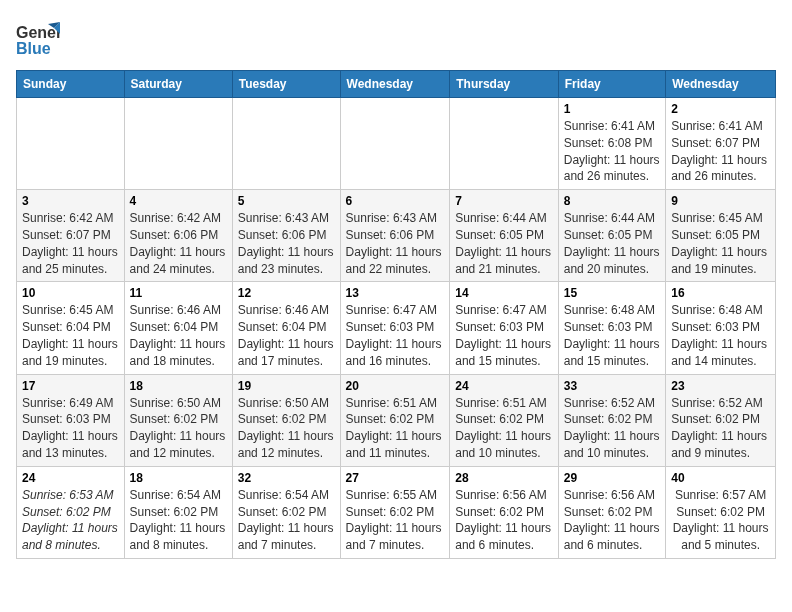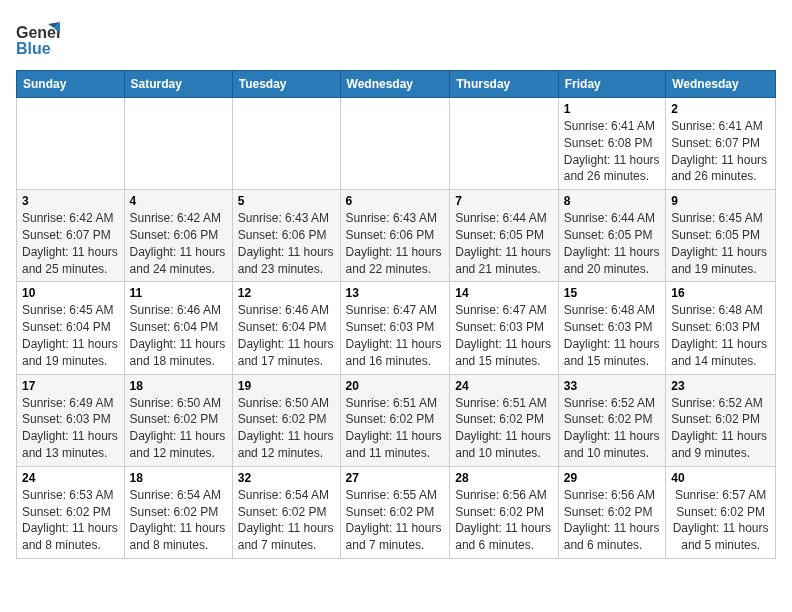--- a/index.html
+++ b/index.html
@@ -265,21 +265,21 @@
         <td>
           <span class="day-number">23</span>
           <div class="day-info" style="white-space: pre-line;">Sunrise: 6:52 AM
 Sunset: 6:02 PM
 Daylight: 11 hours and 9 minutes.</div>
         </td>
       </tr>
       <tr>
         <td>
           <span class="day-number">24</span>
-          <div class="day-info" style="white-space: pre-line;">Sunrise: 6:53 AM
+          <div class="day-info" style="white-space: pre-line; font-style: italic;">Sunrise: 6:53 AM
 Sunset: 6:02 PM
 Daylight: 11 hours and 8 minutes.</div>
         </td>
         <td>
           <span class="day-number">18</span>
           <div class="day-info" style="white-space: pre-line;">Sunrise: 6:54 AM
 Sunset: 6:02 PM
 Daylight: 11 hours and 8 minutes.</div>
         </td>
         <td>

